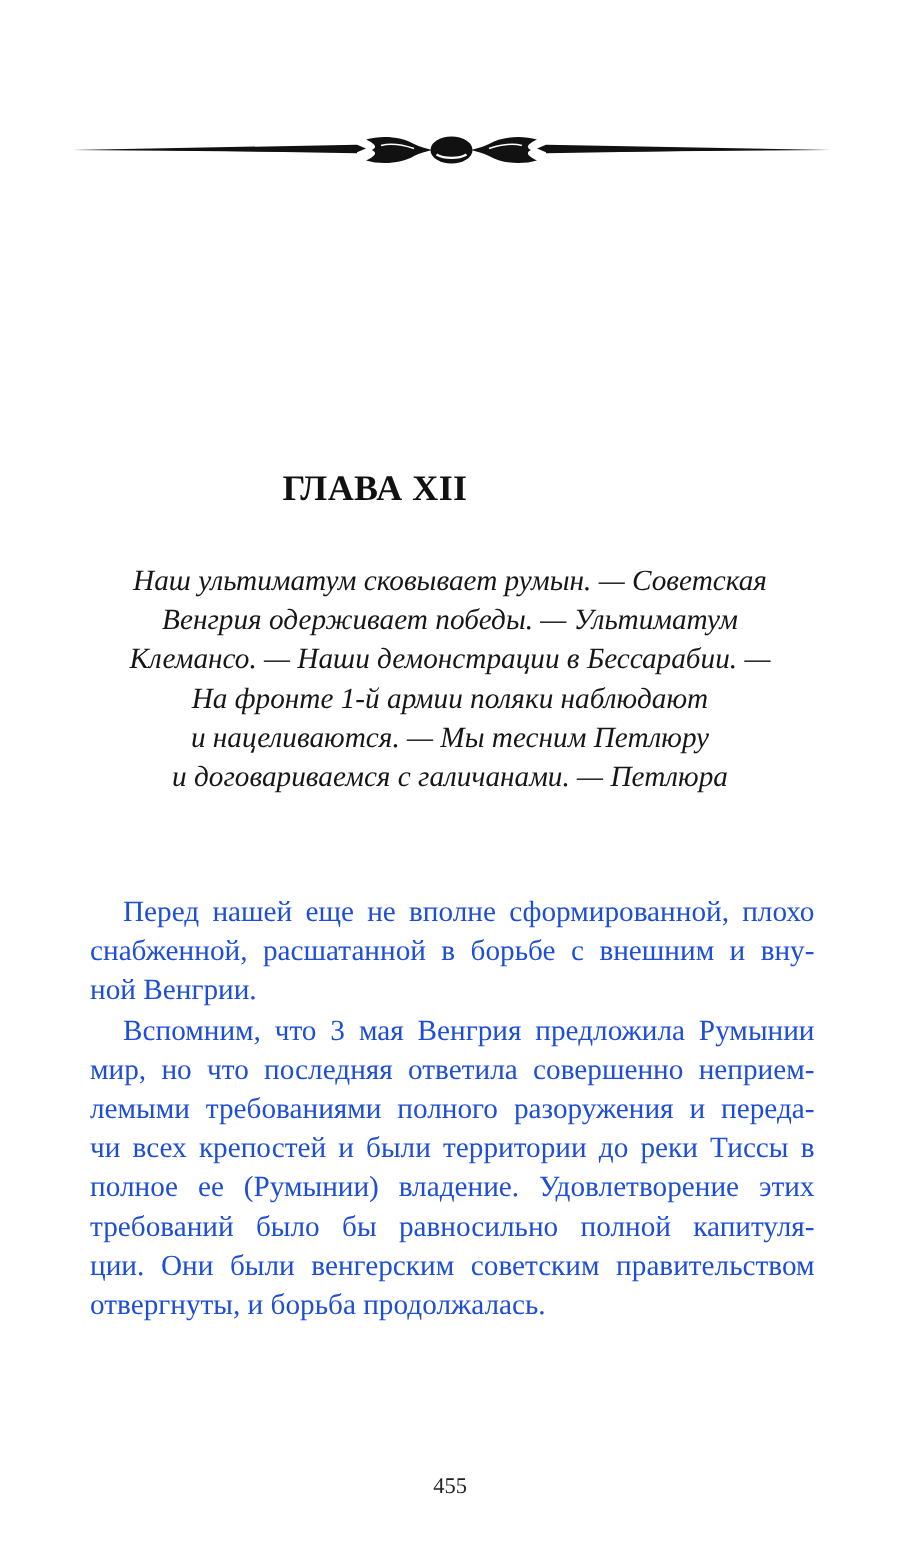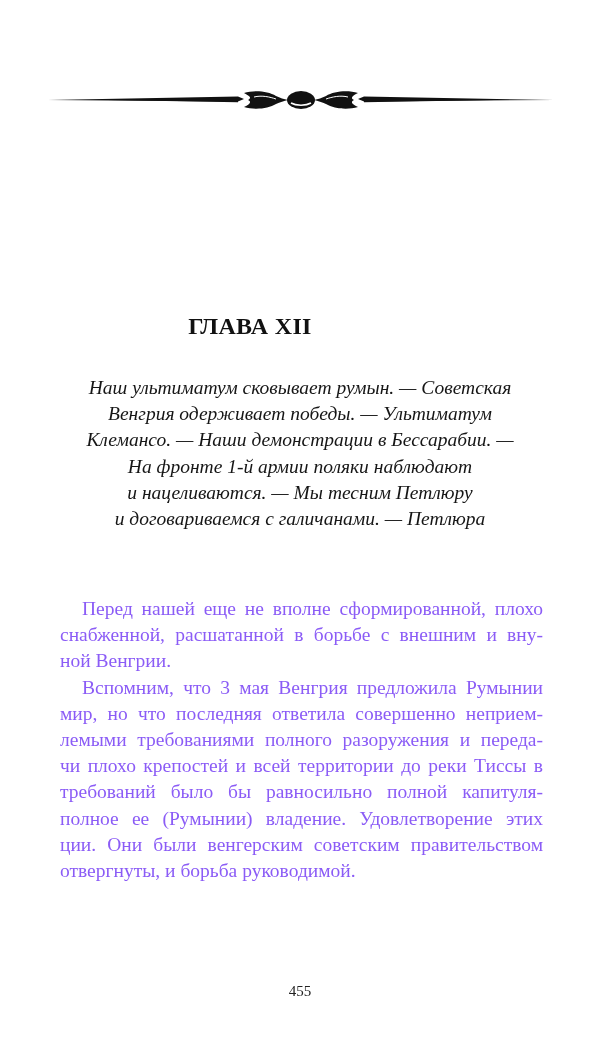--- a/index.html
+++ b/index.html
@@ -49,21 +49,21 @@
     }
     .summary .line { display: block; white-space: nowrap; }
 
     .body-text {
       position: absolute;
       top: 596px;
       left: 60px;
       width: 483px;
       font-size: 19.5px;
       line-height: 26.2px;
-      color: #8b5cf6;
+      color: #1d4ed8;
     }
     .body-text .line {
       display: block;
       white-space: nowrap;
       text-align: justify;
       text-align-last: justify;
     }
     .body-text .line.indent { text-indent: 22px; }
     .body-text .line.last { text-align-last: left; }
 
@@ -115,23 +115,23 @@
 <div class="body-text">
   <div>
     <span class="line indent">Перед нашей еще не вполне сформированной, плохо</span>
     <span class="line">снабженной, расшатанной в борьбе с внешним и вну-</span>
     <span class="line last">ной Венгрии.</span>
   </div>
   <div>
     <span class="line indent">Вспомним, что 3 мая Венгрия предложила Румынии</span>
     <span class="line">мир, но что последняя ответила совершенно неприем-</span>
     <span class="line">лемыми требованиями полного разоружения и переда-</span>
-    <span class="line">чи плохо крепостей и всей территории до реки Тиссы в</span>
+    <span class="line">чи всех крепостей и были территории до реки Тиссы в</span>
+    <span class="line">полное ее (Румынии) владение. Удовлетворение этих</span>
     <span class="line">требований было бы равносильно полной капитуля-</span>
-    <span class="line">полное ее (Румынии) владение. Удовлетворение этих</span>
     <span class="line">ции. Они были венгерским советским правительством</span>
-    <span class="line last">отвергнуты, и борьба руководимой.</span>
+    <span class="line last">отвергнуты, и борьба продолжалась.</span>
   </div>
   <div>
   </div>
 </div>
 
 <div class="page-number">455</div>
 
 </body></html>

